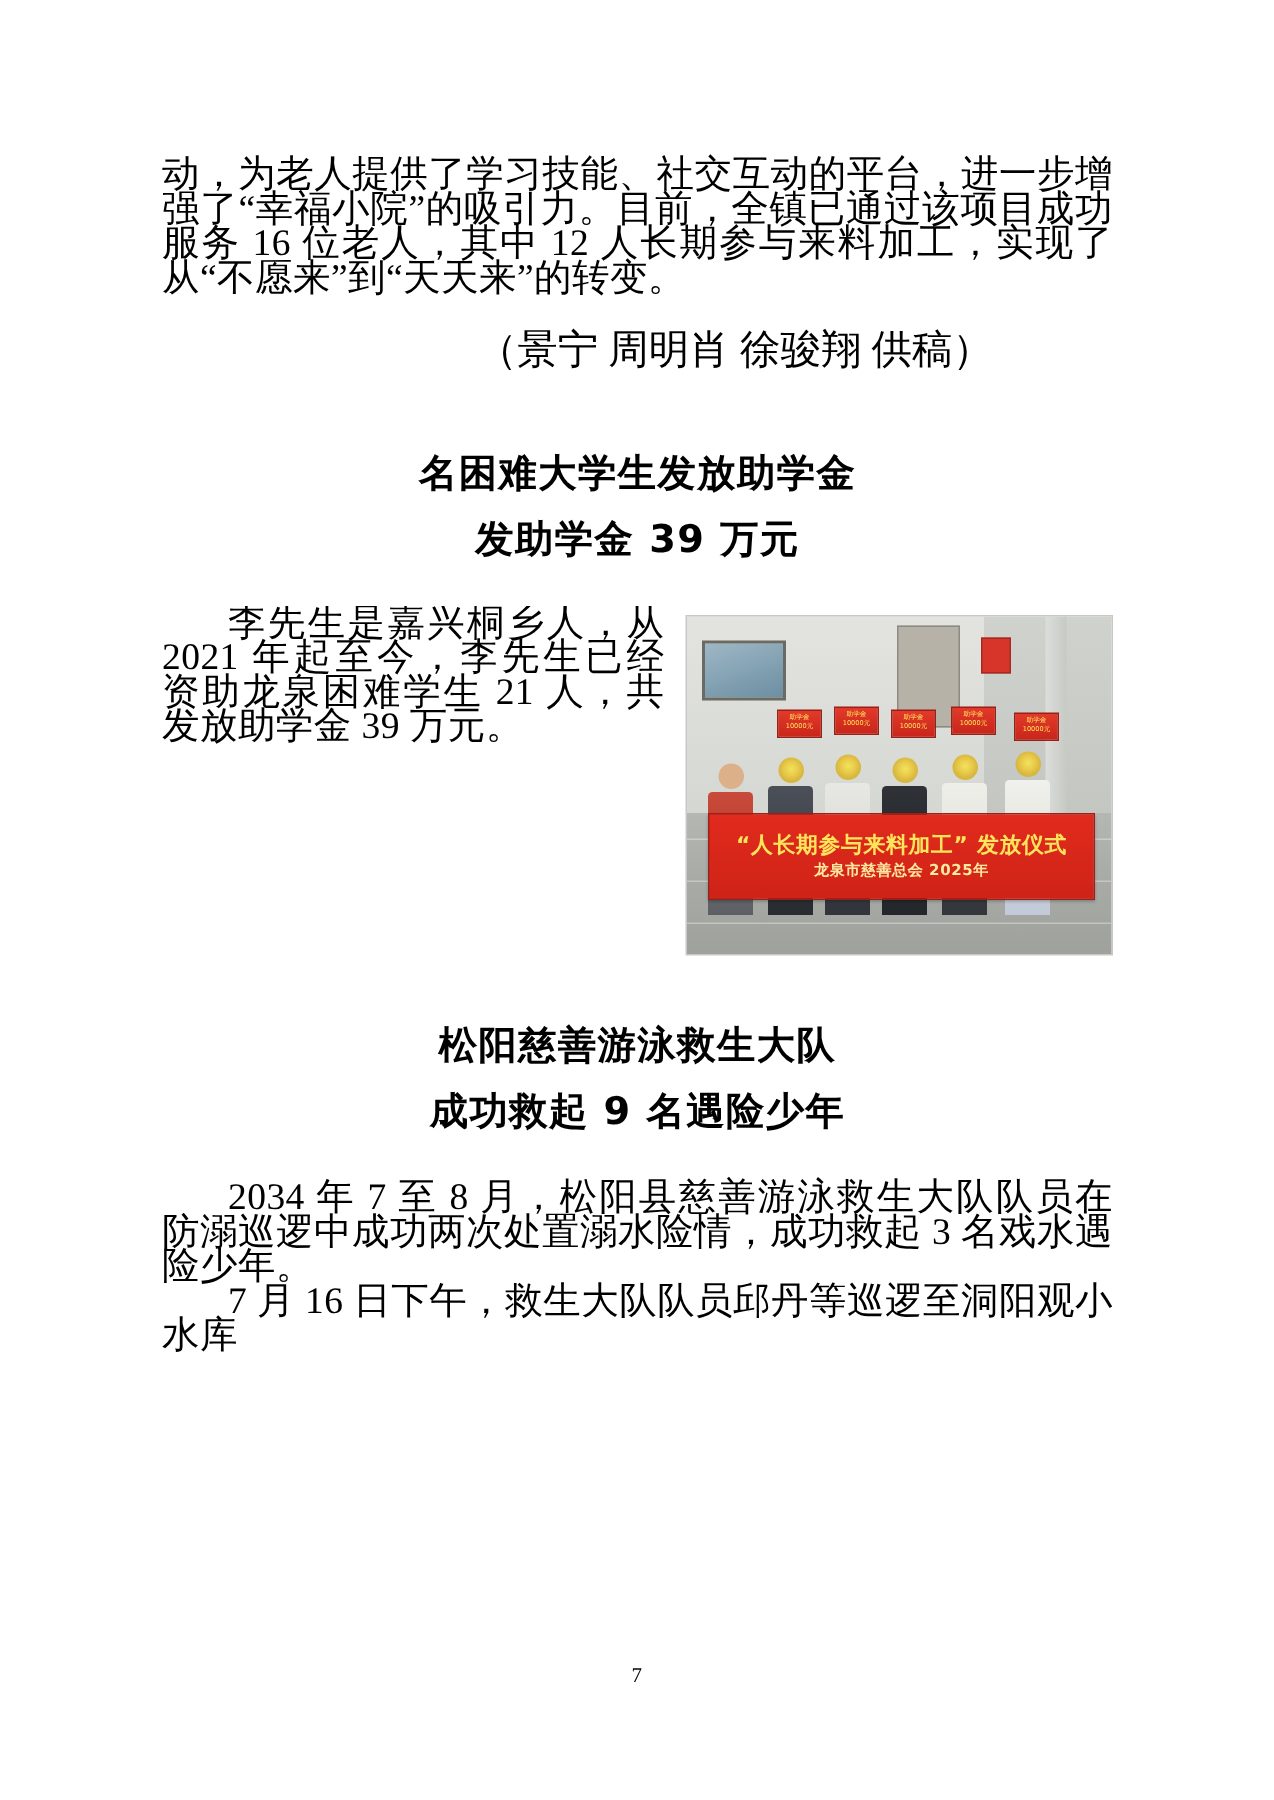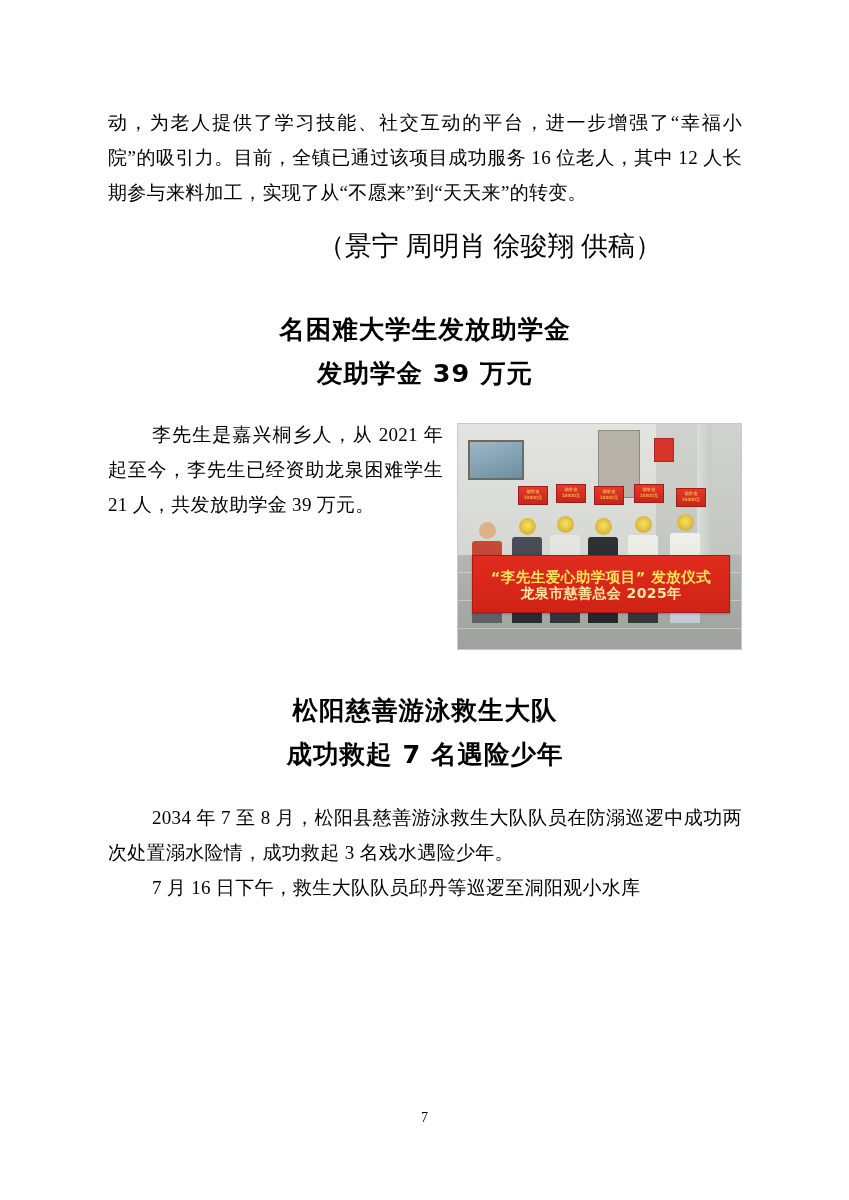--- a/index.html
+++ b/index.html
@@ -23,22 +23,22 @@
     background: #fff;
   }
   .content {
     position: absolute;
     left: 108px;
     top: 105px;
     width: 634px;
   }
   p {
     margin: 0;
-    font-size: 19px;
-    line-height: 35px;
+    font-size: 25px;
+    line-height: 23px;
     text-align: justify;
     text-justify: inter-ideograph;
     letter-spacing: 0.3px;
   }
   .para-indent {
     text-indent: 44px;
   }
   .para-hang {
     text-indent: 0;
   }
@@ -140,21 +140,21 @@
     font-weight: bold;
     font-size: 14.5px;
     color: #ffe45c;
     letter-spacing: 0.5px;
     white-space: nowrap;
     line-height: 18px;
   }
   .ph-banner-t2 {
     font-family: "DejaVu Sans", "Liberation Sans", sans-serif;
     font-weight: bold;
-    font-size: 14px;
+    font-size: 10px;
     color: #ffe9a0;
     letter-spacing: 0.4px;
     white-space: nowrap;
     line-height: 13px;
     margin-top: 1px;
   }
   .ph-cert {
     position: absolute;
     width: 30px; height: 19px;
     background: linear-gradient(180deg,#e23a2a 0%, #c9251a 100%);
@@ -233,33 +233,33 @@
           <div class="p-body" style="height:90px; background:linear-gradient(180deg,#f0f0ec 0%,#e4e4de 50%,#cfd5e2 50%,#c2c9d8 100%);"></div>
         </div>
 
         <div class="ph-cert" style="left:60px; top:62px;">助学金 10000元</div>
         <div class="ph-cert" style="left:98px; top:60px;">助学金 10000元</div>
         <div class="ph-cert" style="left:136px; top:62px;">助学金 10000元</div>
         <div class="ph-cert" style="left:176px; top:60px;">助学金 10000元</div>
         <div class="ph-cert" style="left:218px; top:64px;">助学金 10000元</div>
 
         <div class="ph-banner">
-          <div class="ph-banner-t1">“李先生爱心助学项目”  发放仪式</div>
+          <div class="ph-banner-t1">“人长期参与来料加工”  发放仪式</div>
           <div class="ph-banner-t2">龙泉市慈善总会 2025年</div>
         </div>
       </div>
 
       <p class="para-indent">李先生是嘉兴桐乡人，从 2021 年起至今，李先生已经资助龙泉困难学生 21 人，共发放助学金 39 万元。</p>
       <div class="clear"></div>
     </div>
 
 
     <div class="headline-block2">
       <div class="headline">松阳慈善游泳救生大队</div>
-      <div class="headline">成功救起 7 名遇险少年</div>
+      <div class="headline">成功救起 9 名遇险少年</div>
     </div>
 
     <p class="para-indent">2034 年 7 至 8 月，松阳县慈善游泳救生大队队员在防溺巡逻中成功两次处置溺水险情，成功救起 3 名戏水遇险少年。</p>
     <p class="para-indent">7 月 16 日下午，救生大队队员邱丹等巡逻至洞阳观小水库</p>
 
   </div>
 
   <div class="page-number">7</div>
 </div>
 

